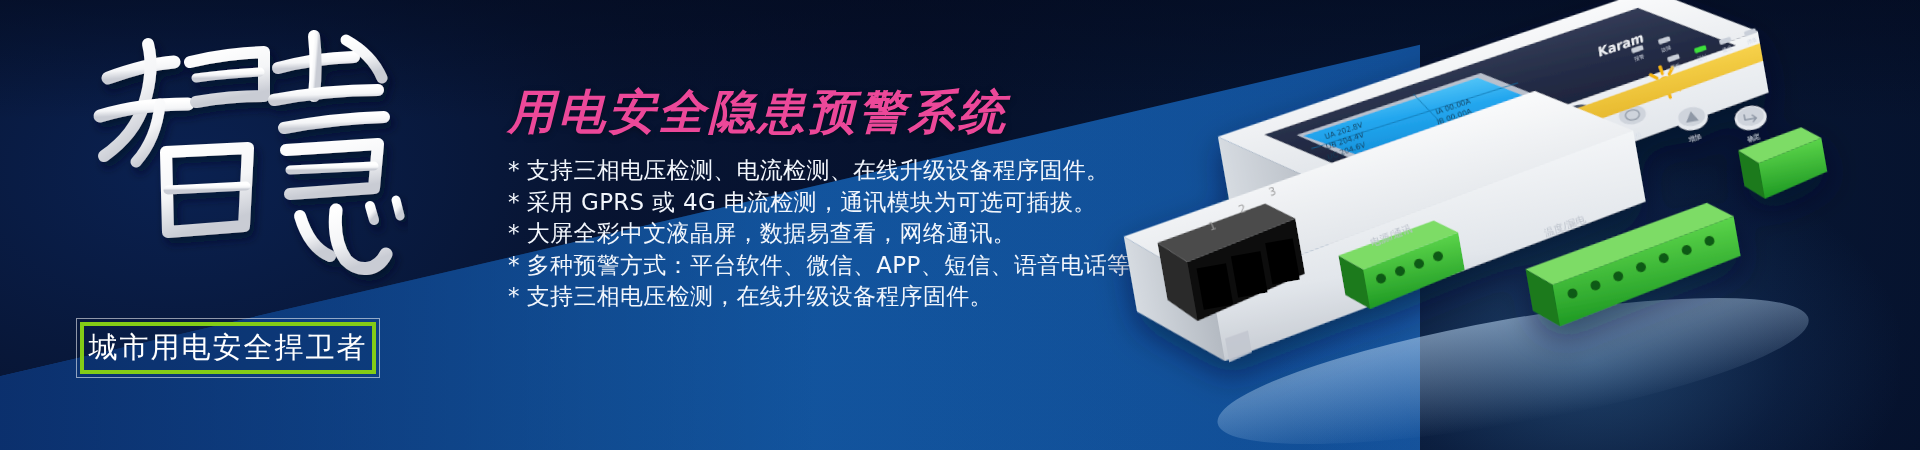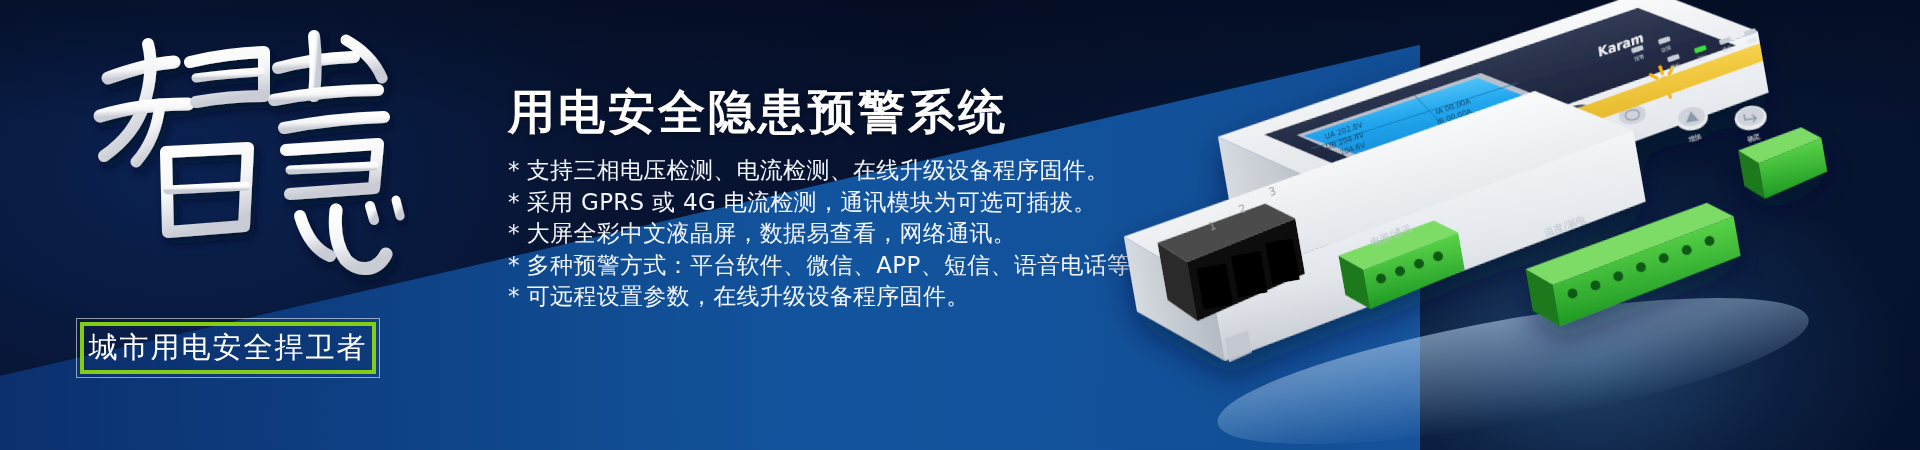--- a/index.html
+++ b/index.html
@@ -81,28 +81,29 @@
     white-space: nowrap;
   }
 
   
   .copy {
     position: absolute;
     left: 508px; top: 84px;
     width: 640px;
   }
   .headline {
-    color: #ffffff;
+    color: #ec4899;
     font-size: 47px;
     font-weight: bold;
     letter-spacing: 3px;
     line-height: 1.18;
     white-space: nowrap;
     font-family: "DejaVu Sans", "Liberation Sans", sans-serif;
     text-shadow: 0 2px 6px rgba(0,0,0,0.35);
+    font-style: italic;
   }
   .bullets { margin-top: 16px; }
   .bullet {
     color: #f2f6fc;
     font-size: 23px;
     line-height: 31.5px;
     white-space: nowrap;
     font-family: "DejaVu Sans", "Liberation Sans", sans-serif;
     letter-spacing: 0.3px;
   }
@@ -184,21 +185,21 @@
       <div class="bullet">
         <span class="star">*</span><span>采用 GPRS 或 4G 电流检测，通讯模块为可选可插拔。</span>
       </div>
       <div class="bullet">
         <span class="star">*</span><span>大屏全彩中文液晶屏，数据易查看，网络通讯。</span>
       </div>
       <div class="bullet">
         <span class="star">*</span><span>多种预警方式：平台软件、微信、APP、短信、语音电话等等。</span>
       </div>
       <div class="bullet">
-        <span class="star">*</span><span>可远程设置参数，在线升级设备程序固件。</span>
+        <span class="star">*</span><span>支持三相电压检测，在线升级设备程序固件。</span>
       </div>
     </div>
   </div>
 
   <div class="product">
     <svg viewBox="0 0 840 480" xmlns="http://www.w3.org/2000/svg">
       <defs>
         <linearGradient id="caseTop" x1="0" y1="0" x2="0.2" y2="1">
           <stop offset="0%" stop-color="#ffffff"></stop>
           <stop offset="100%" stop-color="#dfe3e8"></stop>

